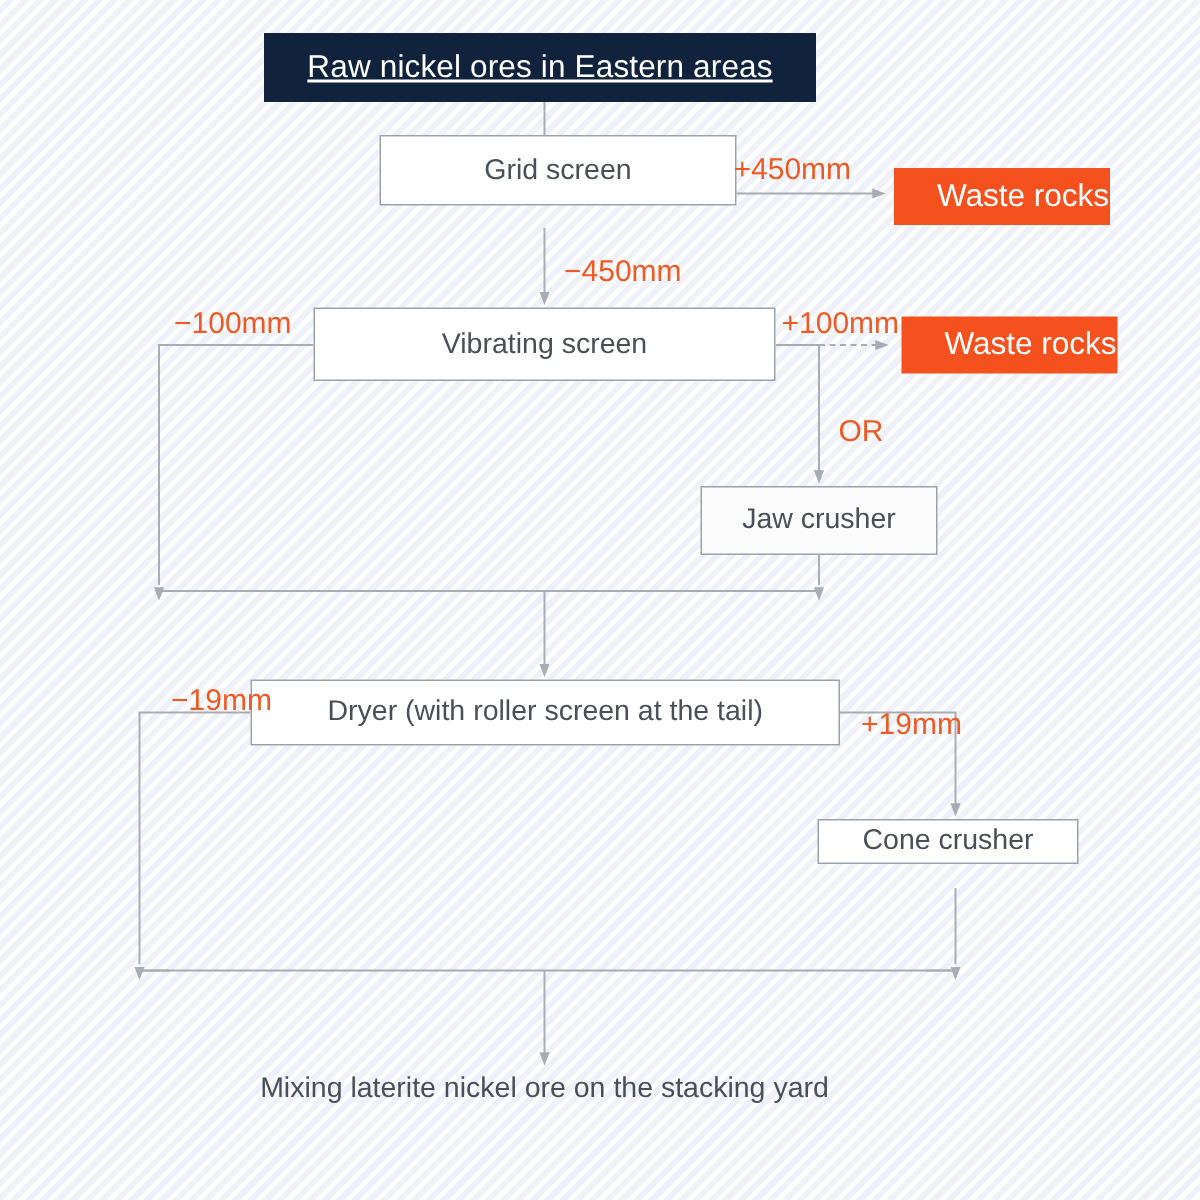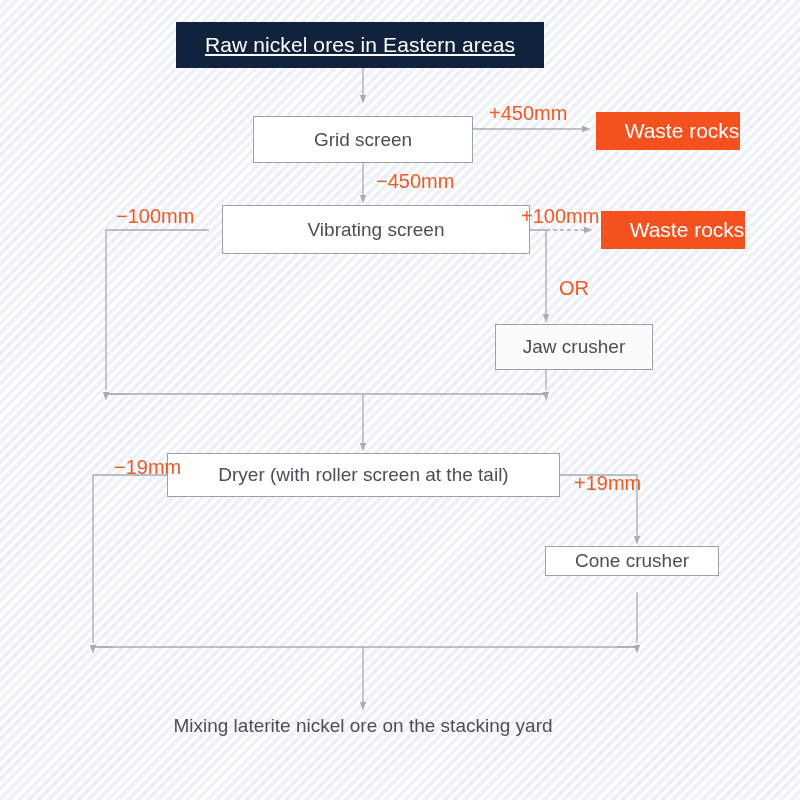--- a/index.html
+++ b/index.html
@@ -58,21 +58,20 @@
 
   .node-box {
     background: #ffffff;
     border: 1px solid #9aa1aa;
     color: #4a4f57;
     font-size: 19px;
   }
 
   .node-box.tinted {
     background: #fbfbfc;
-    margin-left: 28px;
   }
 
   .node-waste {
     background: #f4511e;
     color: #ffffff;
     font-size: 21px;
     padding-left: 28px;
   }
 
   .node-plain {
@@ -140,29 +139,29 @@
 
     <g stroke="#a8acb3" stroke-width="1.3" fill="none">
       <path d="M546,230 L588,230" stroke-dasharray="4 3" marker-end="url(#arrowDash)"></path>
     </g>
   </svg>
 
   <div class="node node-title" style="left:176px; top:22px; width:368px; height:46px;text-decoration:underline;">
     <span>Raw nickel ores in Eastern areas</span>
   </div>
 
-  <div class="node node-box" style="left:253px; top:116px; width:220px; height:47px;align-items:center;">
+  <div class="node node-box" style="left:253px; top:90px; width:238px; height:47px;align-items:center;">
     <span>Grid screen</span>
   </div>
 
   <div class="node node-waste" style="left:596px; top:112px; width:144px; height:38px;">
     <span>Waste rocks</span>
   </div>
 
-  <div class="node node-box" style="left:209px; top:205px; width:308px; height:49px;margin-left:13px;">
+  <div class="node node-box" style="left:209px; top:205px; width:308px; height:49px;">
     <span>Vibrating screen</span>
   </div>
 
   <div class="node node-waste" style="left:601px; top:211px; width:144px; height:38px;">
     <span>Waste rocks</span>
   </div>
 
   <div class="node node-box tinted" style="left:467px; top:324px; width:158px; height:46px;">
     <span>Jaw crusher</span>
   </div>

